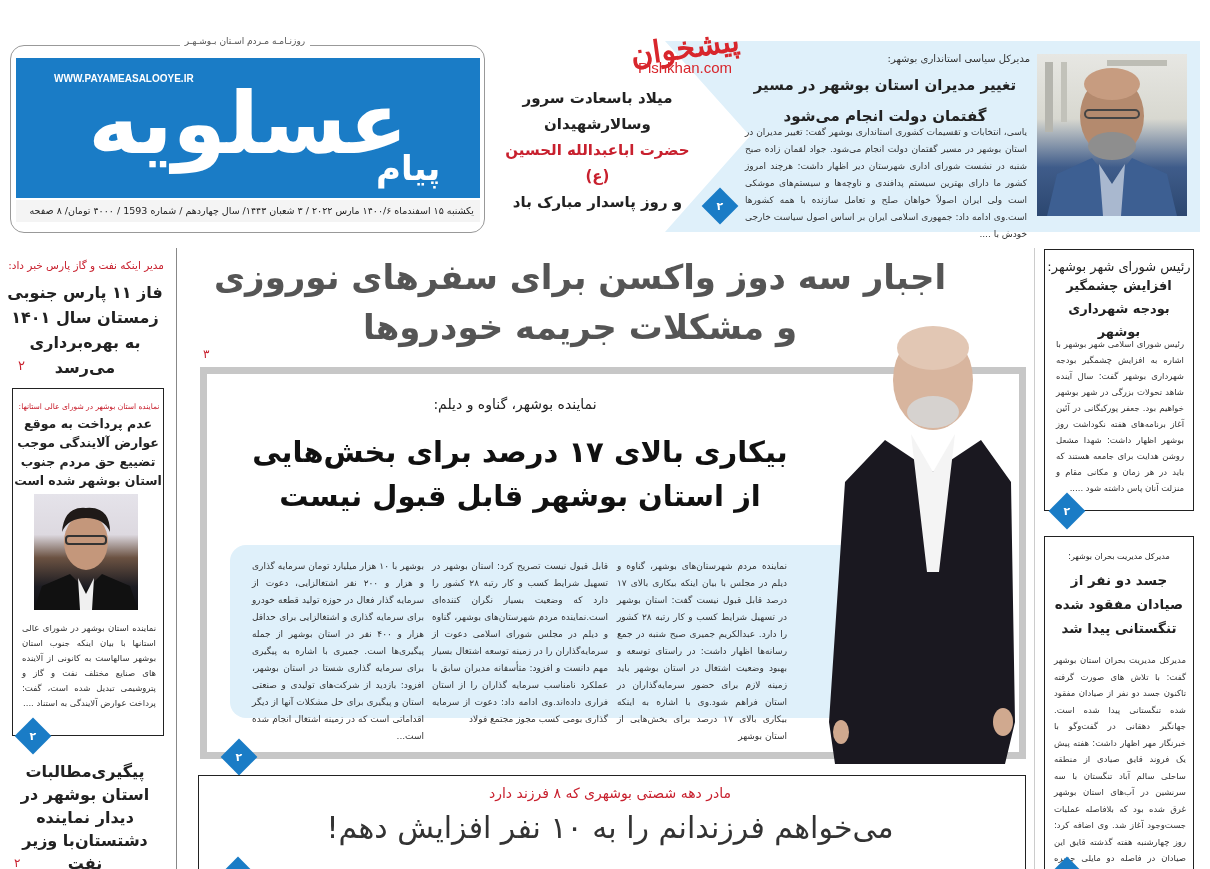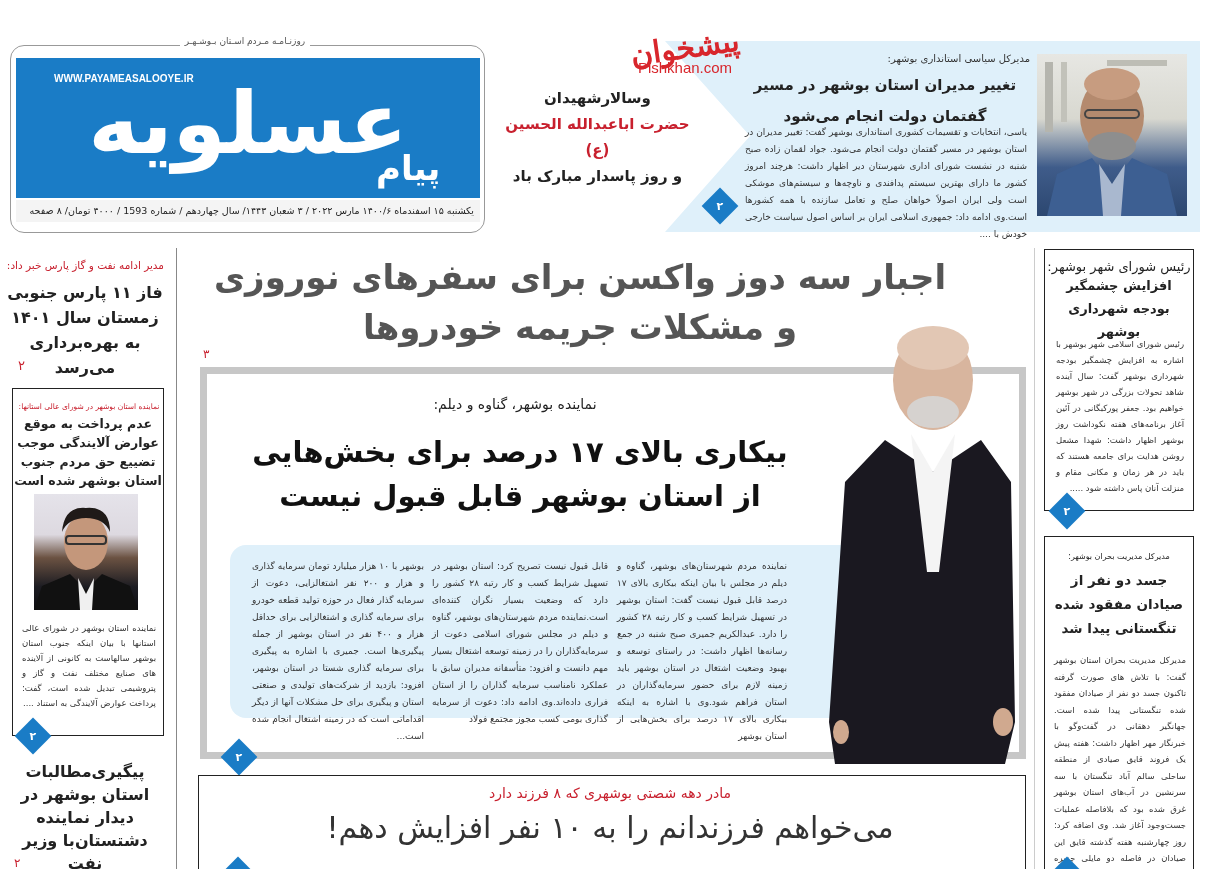--- a/index.html
+++ b/index.html
@@ -80,20 +80,21 @@
 <div id="masthead" class="abs"></div>
 <div id="tagline" class="abs">روزنـامـه مـردم اسـتان بـوشـهـر</div>
 <div id="logo-band" class="abs">
   <div id="logo-url" class="abs">WWW.PAYAMEASALOOYE.IR</div>
   <div id="logo-main" class="abs">عسلویه</div>
   <div id="logo-sub" class="abs">پیام</div>
 </div>
 <div id="dateline" class="abs">یکشنبه ۱۵ اسفندماه ۱۴۰۰/۶ مارس ۲۰۲۲ / ۳ شعبان ۱۴۴۳/ سال چهاردهم / شماره 1593 / ۴۰۰۰ تومان/ ۸ صفحه</div>
 
 <div id="greet" class="abs">
+  <div>میلاد باسعادت سرور</div>
   <div>وسالارشهیدان</div>
   <div class="red">حضرت اباعبدالله الحسین (ع)</div>
   <div>و روز پاسدار مبارک باد</div>
 </div>
 
 <svg class="abs" style="left:665px;top:41px;" width="535" height="191">
   <polygon points="0,0 535,0 535,191 0,191 85,95" fill="#dff0fa"></polygon>
 </svg>
 <div id="top-kicker" class="abs t">مدیرکل سیاسی استانداری بوشهر:</div>
 <div id="top-head" class="abs">تغییر مدیران استان بوشهر در مسیر گفتمان دولت انجام می‌شود</div>
@@ -116,21 +117,21 @@
   </div>
 
 <div id="watermark" class="abs">
   <span id="wm-fa">پیشخوان</span>
   <span id="wm-en">Pishkhan.com</span>
 </div>
 
 <div class="vrule" style="left:176px;top:248px;height:621px;"></div>
 <div class="vrule" style="left:1034px;top:248px;height:621px;background:#ccc;"></div>
 
-<div id="l1-kicker" class="abs t red">مدیر ادامه نفت و گاز پارس خبر داد:</div>
+<div id="l1-kicker" class="abs t red">مدیر اینکه نفت و گاز پارس خبر داد:</div>
 <div id="l1-head" class="abs">فاز ۱۱ پارس جنوبی زمستان سال ۱۴۰۱ به بهره‌برداری می‌رسد</div>
 <div id="l1-num" class="abs red">۲</div>
 
 <div id="l2-box" class="abs"></div>
 <div id="l2-kicker" class="abs red">نماینده استان بوشهر در شورای عالی استانها:</div>
 <div id="l2-head" class="abs">عدم پرداخت به موقع عوارض آلایندگی موجب تضییع حق مردم جنوب استان بوشهر شده است</div>
 <div id="l2-photo" class="photo">
   <svg width="104" height="116">
     <ellipse cx="52" cy="48" rx="22" ry="28" fill="#c4977b"></ellipse>
     <path d="M28 38 Q30 12 52 14 Q76 12 76 38 Q70 24 52 24 Q34 24 28 38Z" fill="#1f1a18"></path>

